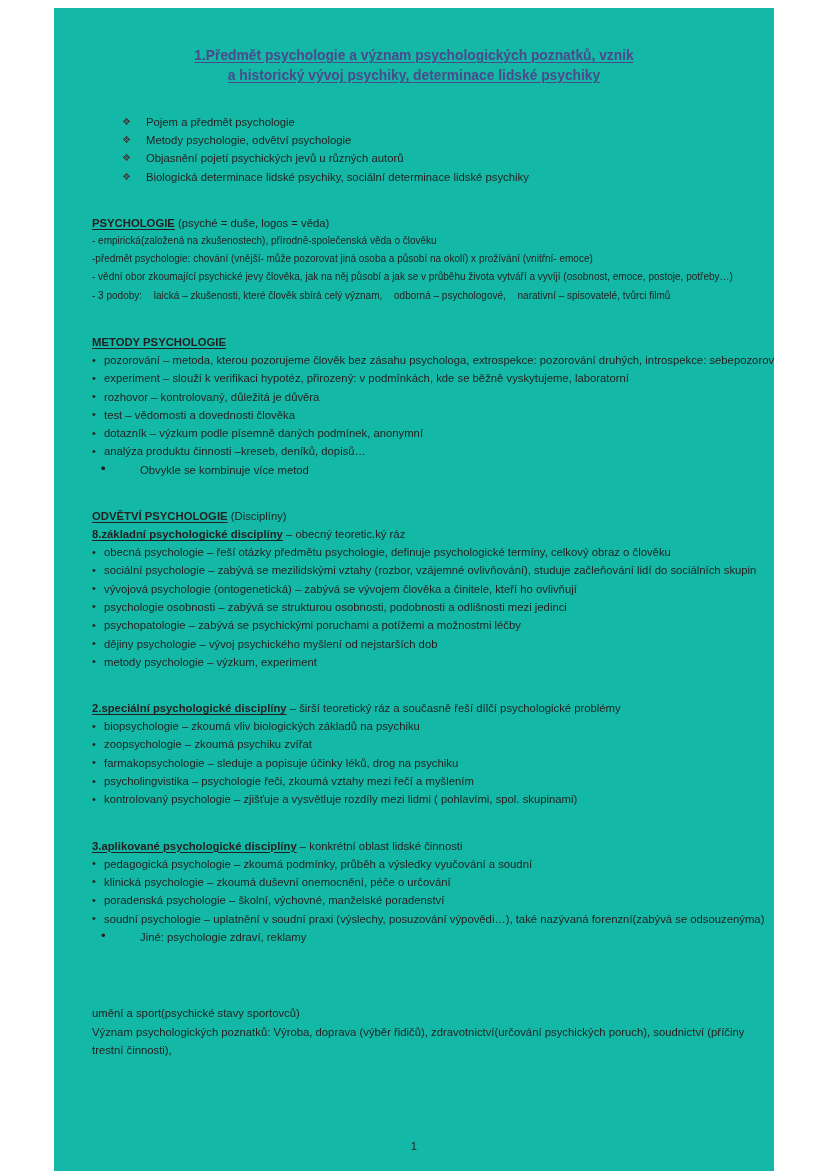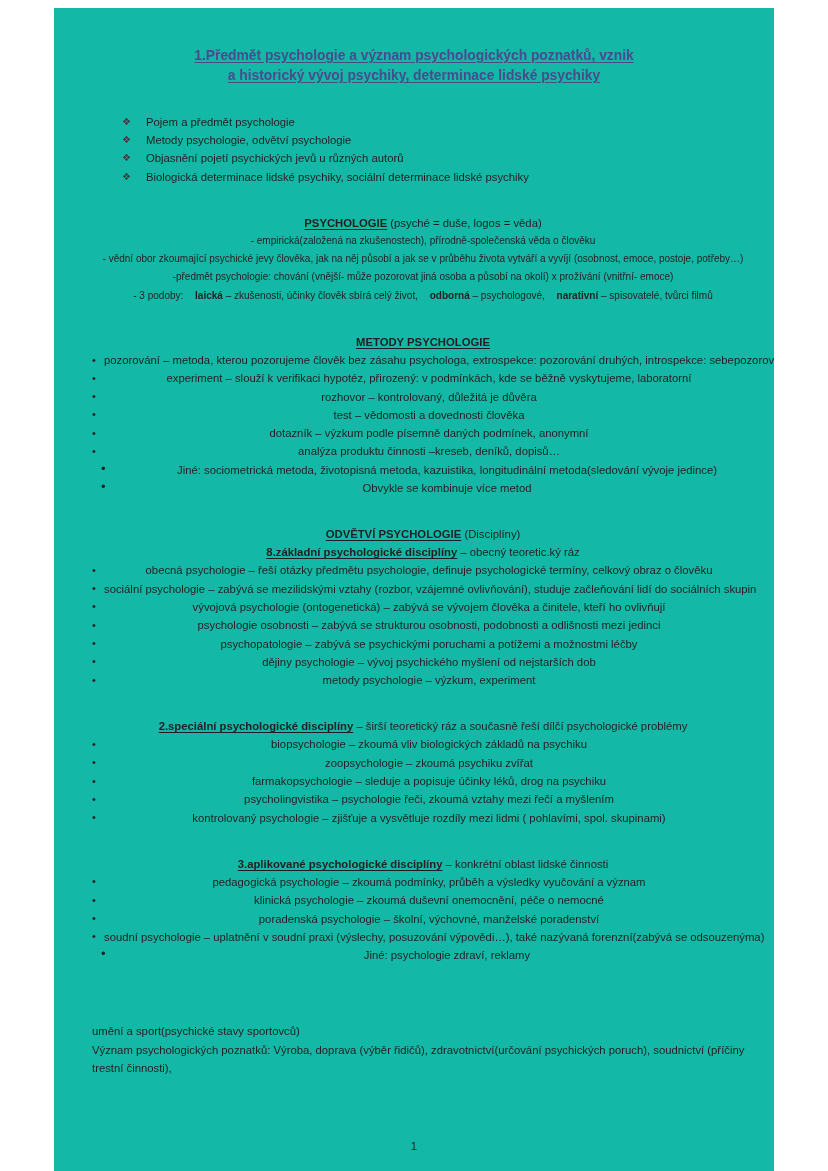--- a/index.html
+++ b/index.html
@@ -48,40 +48,40 @@
   }
   .agenda li .dia {
     position: absolute;
     left: 68px;
     top: 0;
     font-size: 10px;
     color: #3b3b3b;
   }
 
   
-  .block { margin-left: 38px; margin-right: 20px; text-align: center; }
+  .block { margin-left: 38px; margin-right: 20px; }
 
   .sec-head {
     font-size: 11.3px;
     line-height: 18px;
     color: #231f20;
   }
   .sec-head b {
     font-weight: bold;
     text-decoration: underline;
     text-underline-offset: 1.5px;
   }
 
   .ln {
     font-size: 10px;
     line-height: 18.3px;
     color: #231f20;
     white-space: nowrap;
   }
-  .ln b { font-weight: bold; padding-left: 9px; }
+  .ln b { font-weight: normal; padding-left: 9px; }
 
   
   .dln {
     font-size: 11.3px;
     line-height: 18.3px;
     color: #231f20;
     position: relative;
     padding-left: 12px;
     white-space: nowrap;
   }
@@ -144,43 +144,43 @@
     <li><span class="dia">❖</span><span>Metody psychologie, odvětví psychologie</span></li>
     <li><span class="dia">❖</span><span>Objasnění pojetí psychických jevů u různých autorů</span></li>
     <li><span class="dia">❖</span><span>Biologická determinace lidské psychiky, sociální determinace lidské psychiky</span></li>
   </ul>
 
   <div class="gap-lg"></div>
 
   <div class="block">
     <div class="sec-head"><b>PSYCHOLOGIE</b><span> (psyché = duše, logos = věda)</span></div>
     <div class="ln">- empirická(založená na zkušenostech), přírodně-společenská věda o člověku</div>
+    <div class="ln">-předmět psychologie: chování (vnější- může pozorovat jiná osoba a působí na okolí) x prožívání (vnitřní- emoce)</div>
     <div class="ln">- vědní obor zkoumající psychické jevy člověka, jak na něj působí a jak se v průběhu života vytváří a vyvíjí (osobnost, emoce, postoje, potřeby…)</div>
-    <div class="ln">-předmět psychologie: chování (vnější- může pozorovat jiná osoba a působí na okolí) x prožívání (vnitřní- emoce)</div>
-    <div class="ln"><span>- 3 podoby: </span><b>laická</b><span> – zkušenosti, účinky člověk sbírá celý život,   </span><b>odborná</b><span> – psychologové,   </span><b>narativní</b><span> – spisovatelé, tvůrci filmů</span></div>
+    <div class="ln"><span>- 3 podoby: </span><b>laická</b><span> – zkušenosti, které člověk sbírá celý význam,   </span><b>odborná</b><span> – psychologové,   </span><b>narativní</b><span> – spisovatelé, tvůrci filmů</span></div>
   </div>
 
   <div class="gap-lg"></div>
 
   <div class="block">
     <div class="sec-head"><b>METODY PSYCHOLOGIE</b></div>
 
     <div class="dln"><span class="dot">•</span><b>pozorování –</b><span>  metoda, kterou pozorujeme člověk bez zásahu psychologa, </span><b>extrospekce</b><span>: pozorování druhých, </span><b>introspekce</b><span>: sebepozorování</span></div>
 
     <div class="dln"><span class="dot">•</span><b>experiment –</b><span> slouží k verifikaci hypotéz, </span><b>přirozený:</b><span> v podmínkách, kde se běžně vyskytujeme, </span><b>laboratorní</b><span></span></div>
 
     <div class="dln"><span class="dot">•</span><b>rozhovor –</b><span> kontrolovaný, důležitá je důvěra</span></div>
 
     <div class="dln"><span class="dot">•</span><b>test –</b><span> vědomosti a dovednosti člověka</span></div>
 
     <div class="dln"><span class="dot">•</span><b>dotazník –</b><span> výzkum podle písemně daných podmínek, anonymní</span></div>
 
     <div class="dln"><span class="dot">•</span><b>analýza produktu činnosti</b><span> –kreseb, deníků, dopisů…</span></div>
 
-    <div class="bln"><span class="dot">•</span><span>Jiné: sociometrická metoda, životopisná metoda, kazuistika, longitudinální metoda(sledování vývoje jedince)</span></div>
+    <div class="bln"><span class="dot">•</span></div>
     <div class="bln"><span class="dot">•</span><span>Obvykle se kombinuje více metod</span></div>
   </div>
 
   <div class="gap-lg"></div>
 
   <div class="block">
     <div class="sec-head"><b>ODVĚTVÍ PSYCHOLOGIE</b><span> (Disciplíny)</span></div>
 
     <div class="sec-head"><b>8.základní psychologické disciplíny</b><span> – obecný teoretic.ký ráz</span></div>
 
@@ -199,22 +199,22 @@
     <div class="dln"><span class="dot">•</span><b>biopsychologie</b><span> – zkoumá vliv biologických základů na psychiku</span></div>
     <div class="dln"><span class="dot">•</span><b>zoopsychologie</b><span> – zkoumá psychiku zvířat</span></div>
     <div class="dln"><span class="dot">•</span><b>farmakopsychologie</b><span> – sleduje a popisuje účinky léků, drog na psychiku</span></div>
     <div class="dln"><span class="dot">•</span><b>psycholingvistika</b><span> – psychologie řeči, zkoumá vztahy mezi řečí a myšlením</span></div>
     <div class="dln"><span class="dot">•</span><b>kontrolovaný psychologie</b><span> – zjišťuje a vysvětluje rozdíly mezi lidmi ( pohlavími, spol. skupinami)</span></div>
 
     <div class="gap-lg"></div>
 
     <div class="sec-head"><b>3.aplikované psychologické disciplíny</b><span> – konkrétní oblast lidské činnosti</span></div>
 
-    <div class="dln"><span class="dot">•</span><b>pedagogická psychologie</b><span> – zkoumá podmínky, průběh a výsledky vyučování a význam</span></div>
-    <div class="dln"><span class="dot">•</span><b>klinická psychologie</b><span> – zkoumá duševní onemocnění, péče o nemocné</span></div>
+    <div class="dln"><span class="dot">•</span><b>pedagogická psychologie</b><span> – zkoumá podmínky, průběh a výsledky vyučování a soudní</span></div>
+    <div class="dln"><span class="dot">•</span><b>klinická psychologie</b><span> – zkoumá duševní onemocnění, péče o určování</span></div>
     <div class="dln"><span class="dot">•</span><b>poradenská psychologie</b><span> – školní, výchovné, manželské poradenství</span></div>
     <div class="dln"><span class="dot">•</span><b>soudní psychologie</b><span> – uplatnění v soudní praxi (výslechy, posuzování výpovědi…), také nazývaná forenzní(zabývá se odsouzenýma)</span></div>
 
     <div class="bln"><span class="dot">•</span><span>Jiné: psychologie zdraví, reklamy</span></div>
   </div>
 
   <div style="height:58px"></div>
 
   <div class="tail">
     <div>umění a sport(psychické stavy sportovců)</div>

